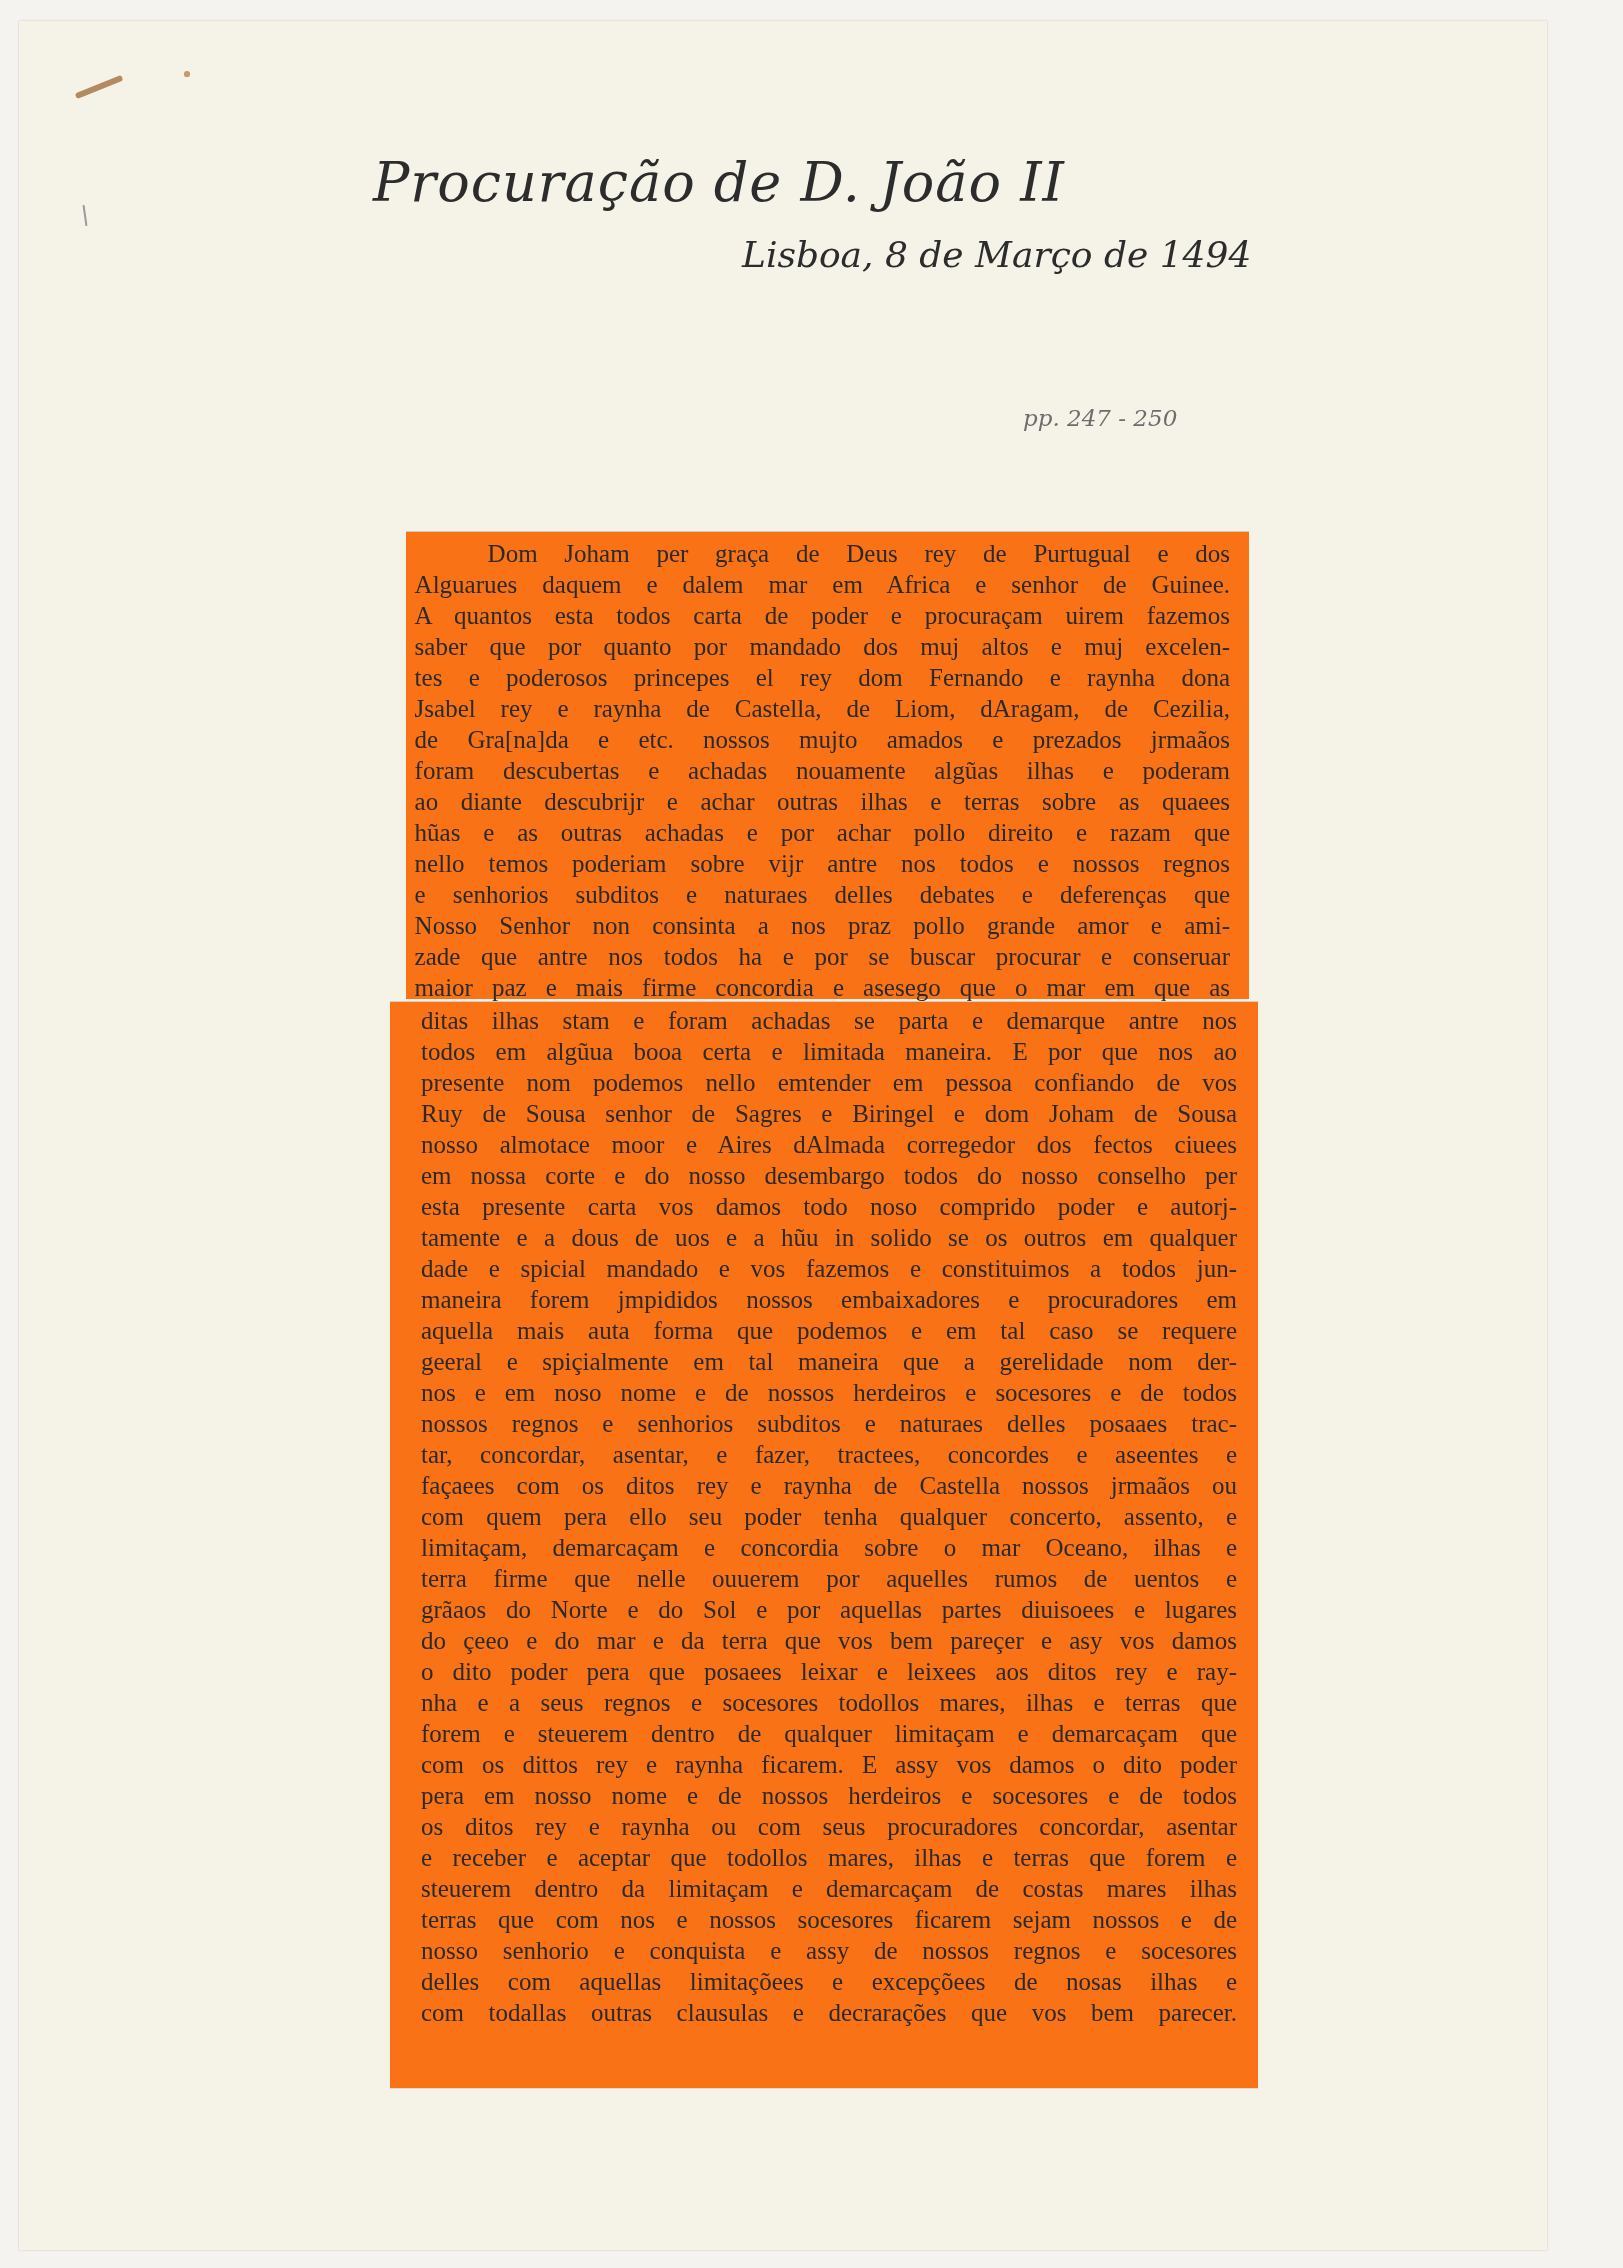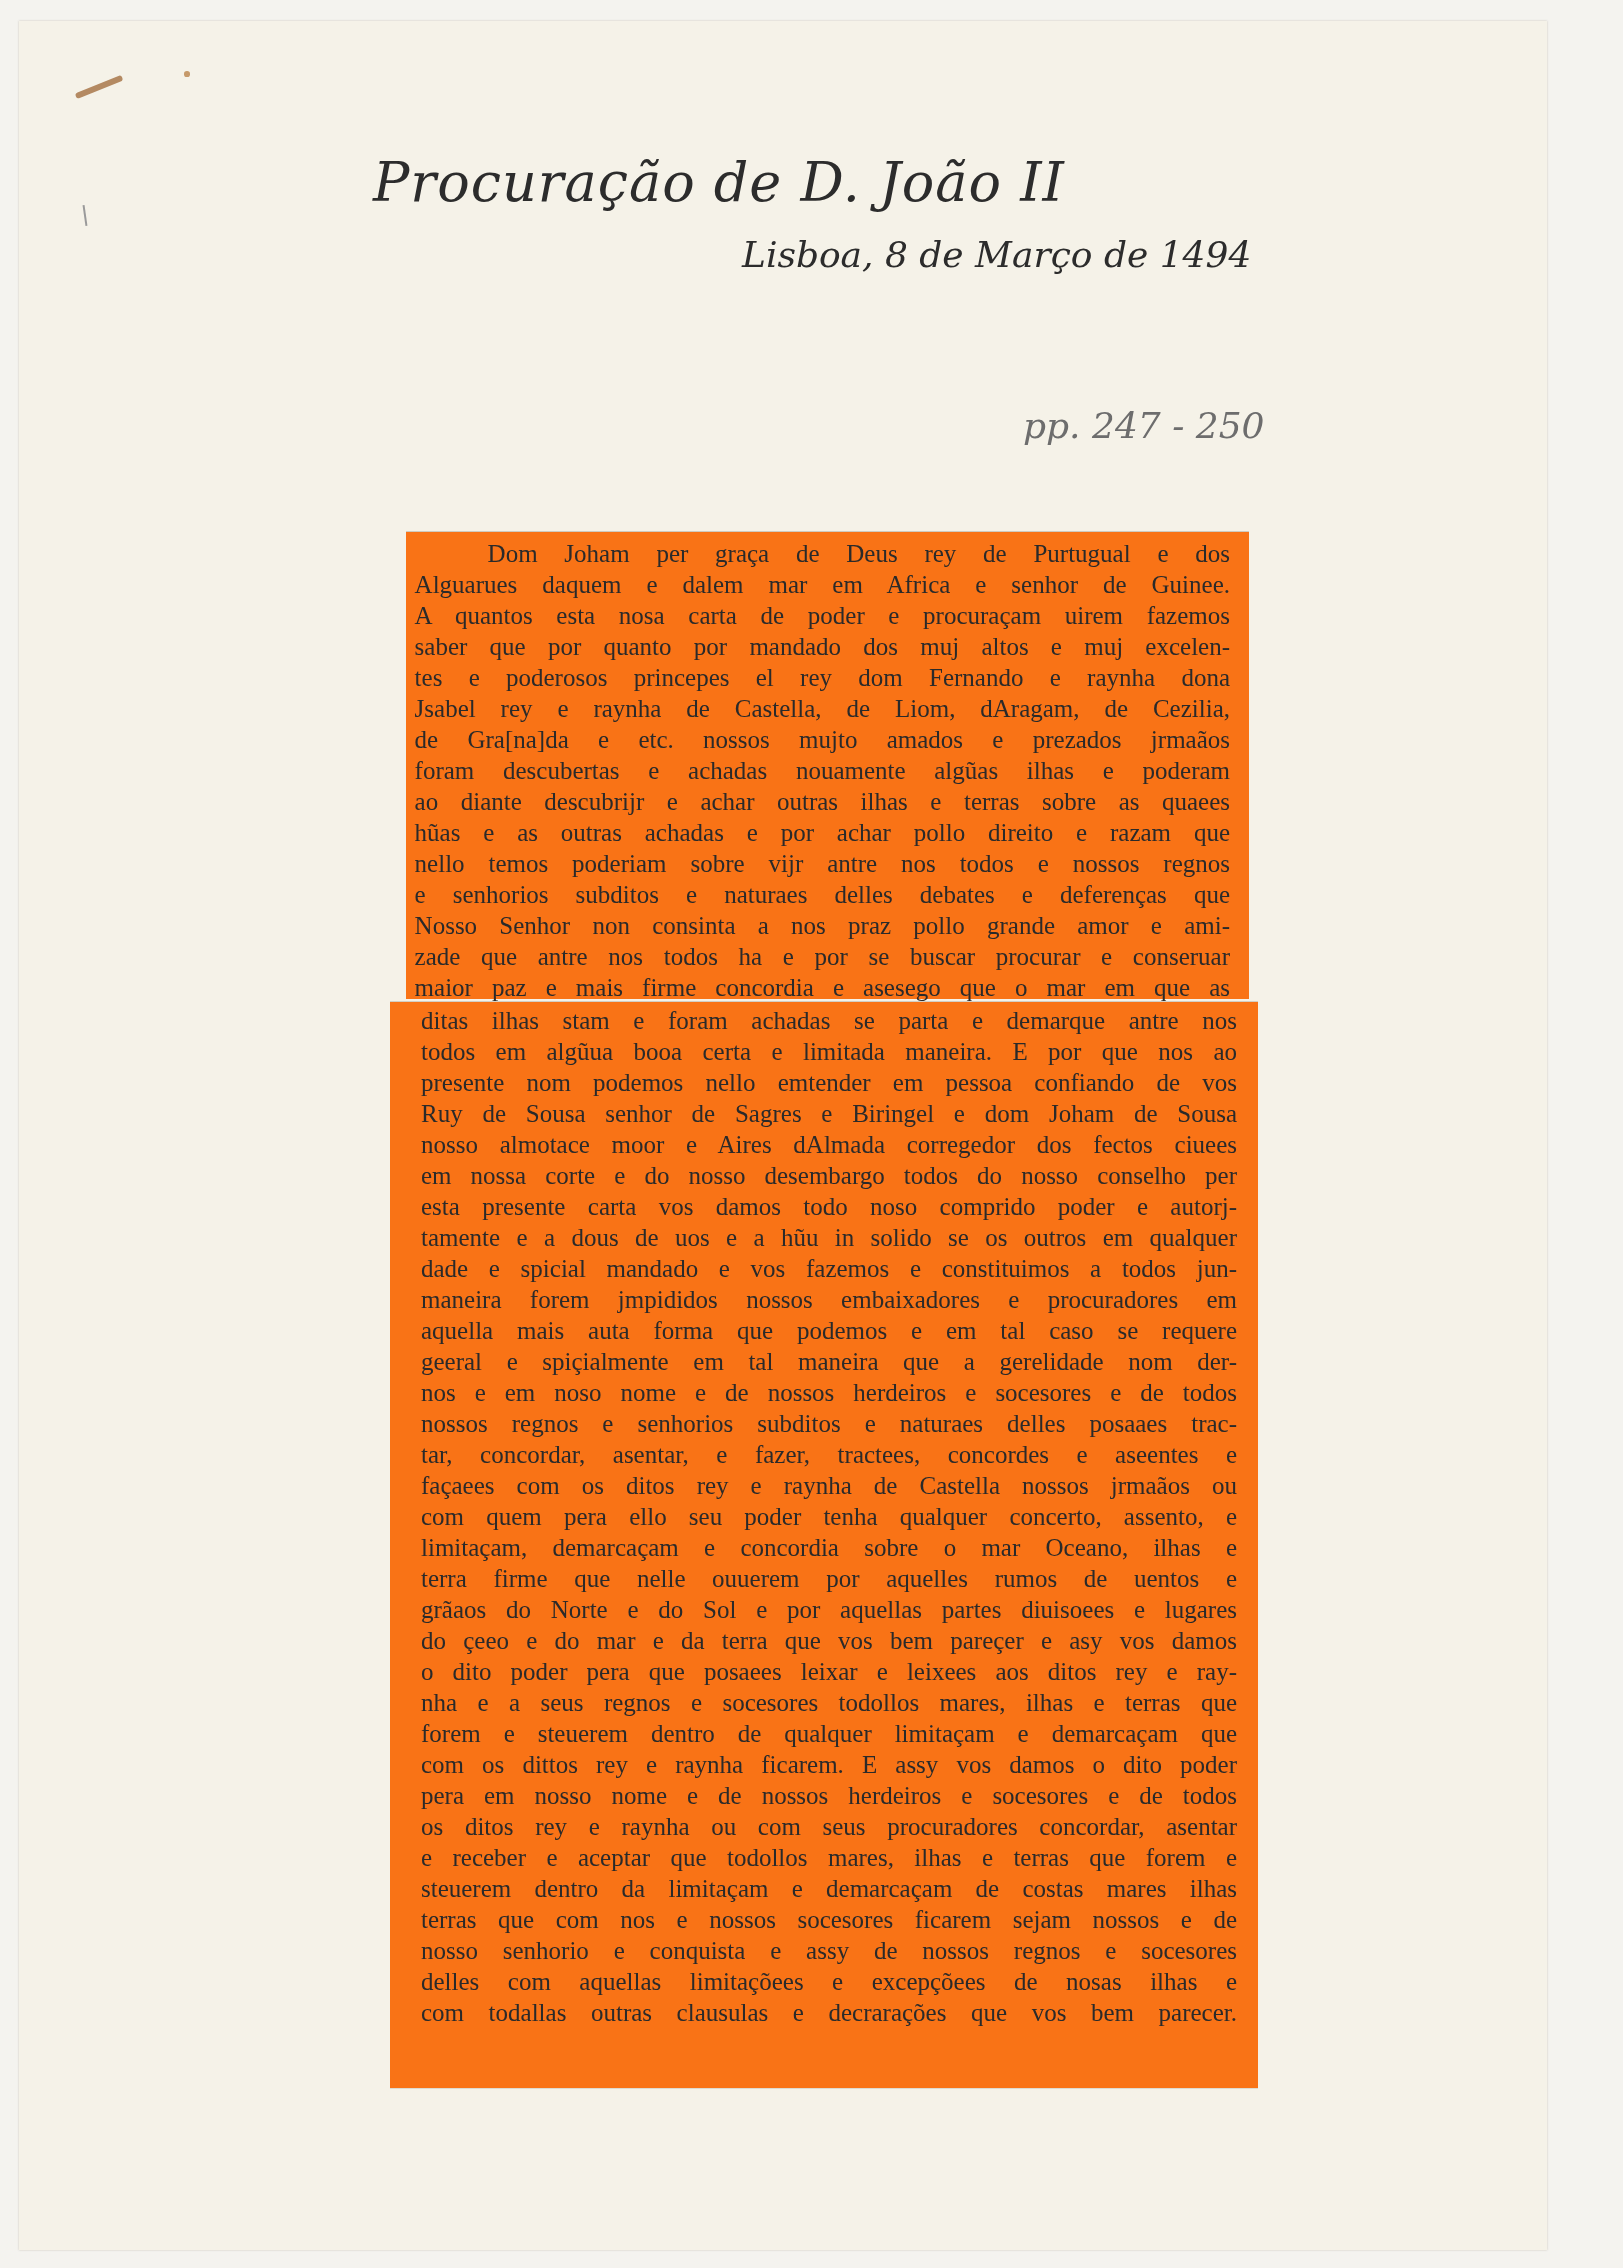--- a/index.html
+++ b/index.html
@@ -71,21 +71,21 @@
     }
     .hand-date {
       left: 734px;
       top: 234px;
       font-size: 36px;
       margin-left: 8px;
     }
     .hand-pages {
       left: 1023px;
       top: 405px;
-      font-size: 36px;
+      font-size: 23px;
       color: #6d6d6d;
     }
     .clip {
       position: absolute;
       background: #f97316;
       font-family: "Liberation Serif", "DejaVu Serif", serif;
       color: #2a2a2a;
       box-sizing: border-box;
     }
     .clip-top {
@@ -142,21 +142,21 @@
   <div class="tick-mark"></div>
 </div>
 
 <div class="hand hand-title">Procuração de D. João II</div>
 <div class="hand hand-date">Lisboa, 8 de Março de 1494</div>
 <div class="hand hand-pages">pp. 247 - 250</div>
 
 <div class="clip clip-top" id="clip-top">
     <span class="line indent"><span class="t">Dom Joham per graça de Deus rey de Purtugual e dos</span></span>
     <span class="line"><span class="t">Alguarues daquem e dalem mar em Africa e senhor de Guinee.</span></span>
-    <span class="line"><span class="t">A quantos esta nosa carta de poder e procuraçam uirem fazemos</span></span>
+    <span class="line"><span class="t">A quantos esta todos carta de poder e procuraçam uirem fazemos</span></span>
     <span class="line"><span class="t">saber que por quanto por mandado dos muj altos e muj excelen-</span></span>
     <span class="line"><span class="t">tes e poderosos princepes el rey dom Fernando e raynha dona</span></span>
     <span class="line"><span class="t">Jsabel rey e raynha de Castella, de Liom, dAragam, de Cezilia,</span></span>
     <span class="line"><span class="t">de Gra[na]da e etc. nossos mujto amados e prezados jrmaãos</span></span>
     <span class="line"><span class="t">foram descubertas e achadas nouamente algũas ilhas e poderam</span></span>
     <span class="line"><span class="t">ao diante descubrijr e achar outras ilhas e terras sobre as quaees</span></span>
     <span class="line"><span class="t">hũas e as outras achadas e por achar pollo direito e razam que</span></span>
     <span class="line"><span class="t">nello temos poderiam sobre vijr antre nos todos e nossos regnos</span></span>
     <span class="line"><span class="t">e senhorios subditos e naturaes delles debates e deferenças que</span></span>
     <span class="line"><span class="t">Nosso Senhor non consinta a nos praz pollo grande amor e ami-</span></span>

